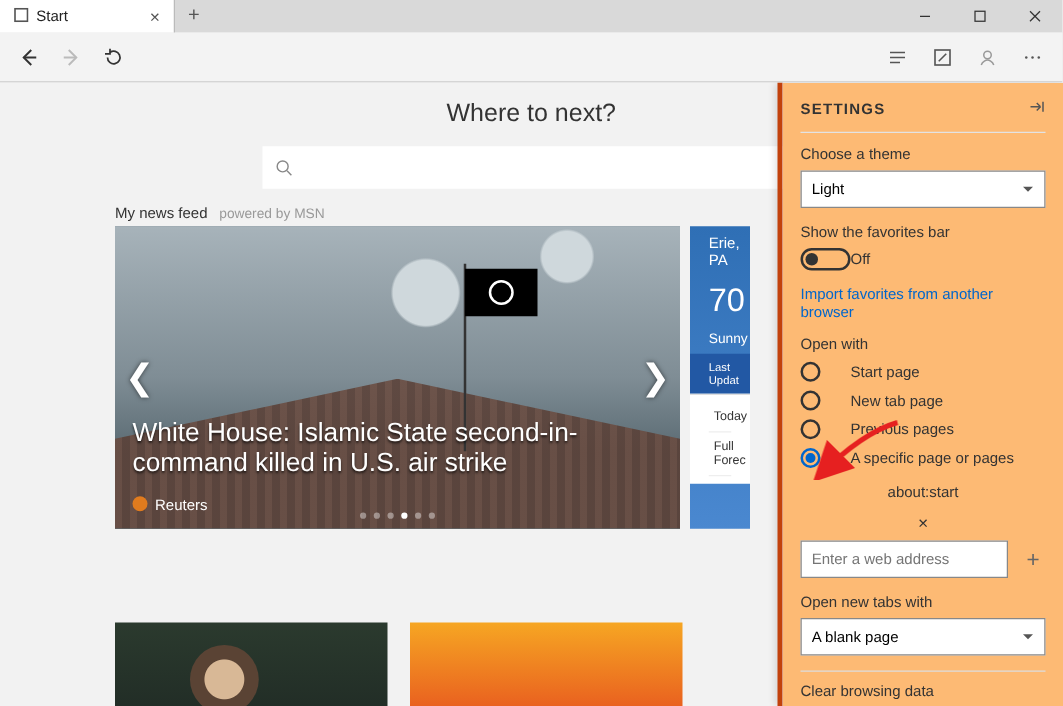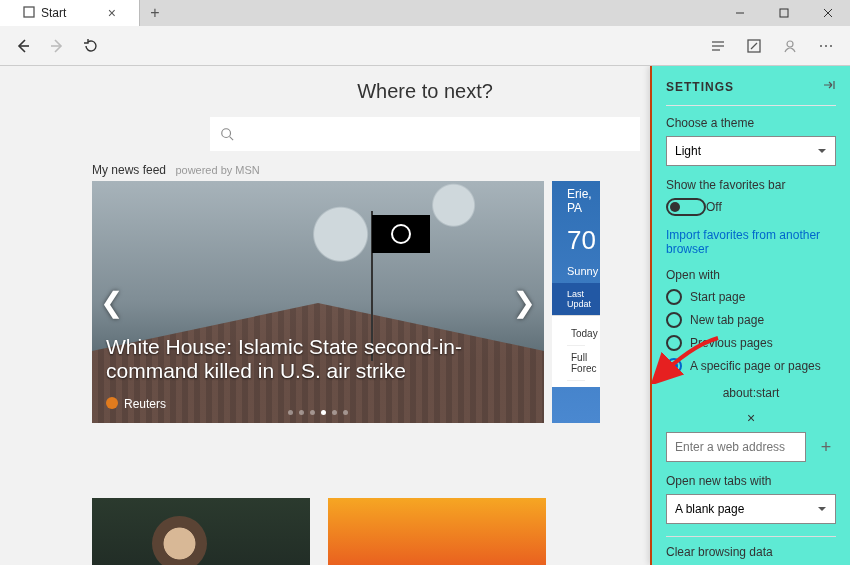--- a/index.html
+++ b/index.html
@@ -18,21 +18,21 @@
     background: #d9d9d9;
     display: flex;
     align-items: stretch;
   }
   .tab {
     background: #fff;
     border-right: 1px solid #bbb;
     width: 140px;
     display: flex;
     align-items: center;
-    padding: 0 23px;
+    padding: 0 11px;
     font-size: 12px;
     gap: 6px;
   }
   .tab-icon svg { width: 12px; height: 12px; }
   .tab-title { flex: 1; color: #222; }
   .tab-close { font-size: 14px; color: #555; cursor: pointer; }
   .newtab {
     width: 30px;
     display: flex; align-items: center; justify-content: center;
     font-size: 16px; color: #555;
@@ -192,23 +192,23 @@
   .thumb.b{background:linear-gradient(180deg,#f6a623,#e85a1f 60%,#4a1a0e);position:relative;}
   .thumb.b::after{
     content:"";position:absolute;right:22px;bottom:8px;width:60px;height:44px;
     background:#1a0d08;clip-path:polygon(10% 100%,10% 50%,40% 20%,70% 50%,70% 100%);
   }
 
   
   .settings {
     position: absolute;
     top: 0; right: 0; bottom: 0;
-    width: 200px;
-    background: #5eead4;
-    border-left: 2px solid #c2410c;
+    width: 228px;
+    background: #fdba74;
+    border-left: 4px solid #c2410c;
     box-shadow: -2px 0 6px rgba(0,0,0,.12);
     padding: 0 14px 10px 14px;
     overflow-y: auto;
     font-size: 12px;
     color: #333;
     z-index: 5;
   }
   .settings .panel-hd {
     display:flex;align-items:center;justify-content:space-between;
     padding: 12px 0 10px 0;
@@ -237,21 +237,21 @@
     display:flex;align-items:center;gap:0;
   }
   .toggle .track{
     width:40px;height:18px;border:2px solid #333;border-radius:20px;position:relative;
   }
   .toggle .track::after{
     content:"";position:absolute;left:2px;top:2px;width:10px;height:10px;border-radius:50%;background:#333;
   }
   .link{color:#0066cc;cursor:pointer;}
   .radios .radio{
-    display:flex;align-items:center;gap:8px;margin:7px 0;cursor:pointer;
+    display:flex;align-items:center;gap:24px;margin:7px 0;cursor:pointer;
   }
   .radios .circ{
     width:16px;height:16px;border:2px solid #333;border-radius:50%;display:flex;align-items:center;justify-content:center;flex:none;
   }
   .radios .radio.sel .circ{border-color:#0066cc;}
   .radios .radio.sel .circ::after{content:"";width:8px;height:8px;border-radius:50%;background:#0066cc;}
   .page-entry{display:flex;align-items:center;gap:10px;margin:8px 0 6px 0;flex-direction:column;}
   .page-entry .x{font-size:14px;color:#333;cursor:pointer;}
   .add-row{display:flex;gap:10px;align-items:center;}
   .add-row .textin{flex:1;}

